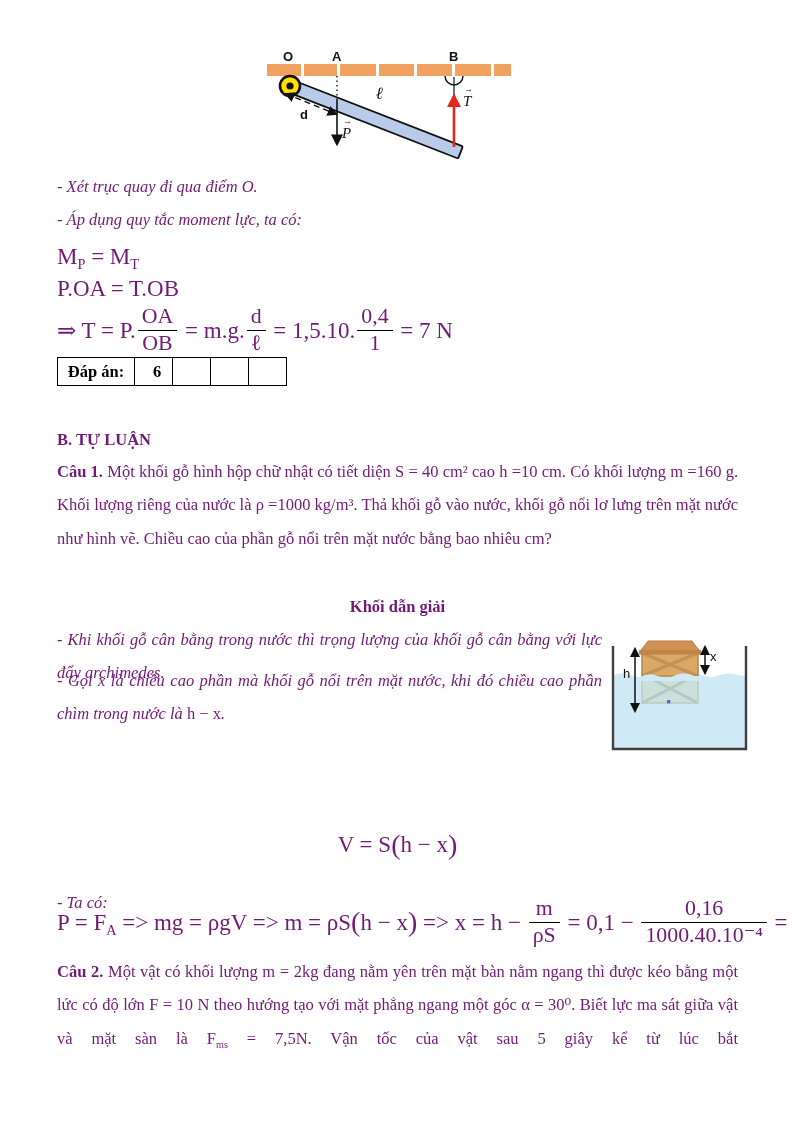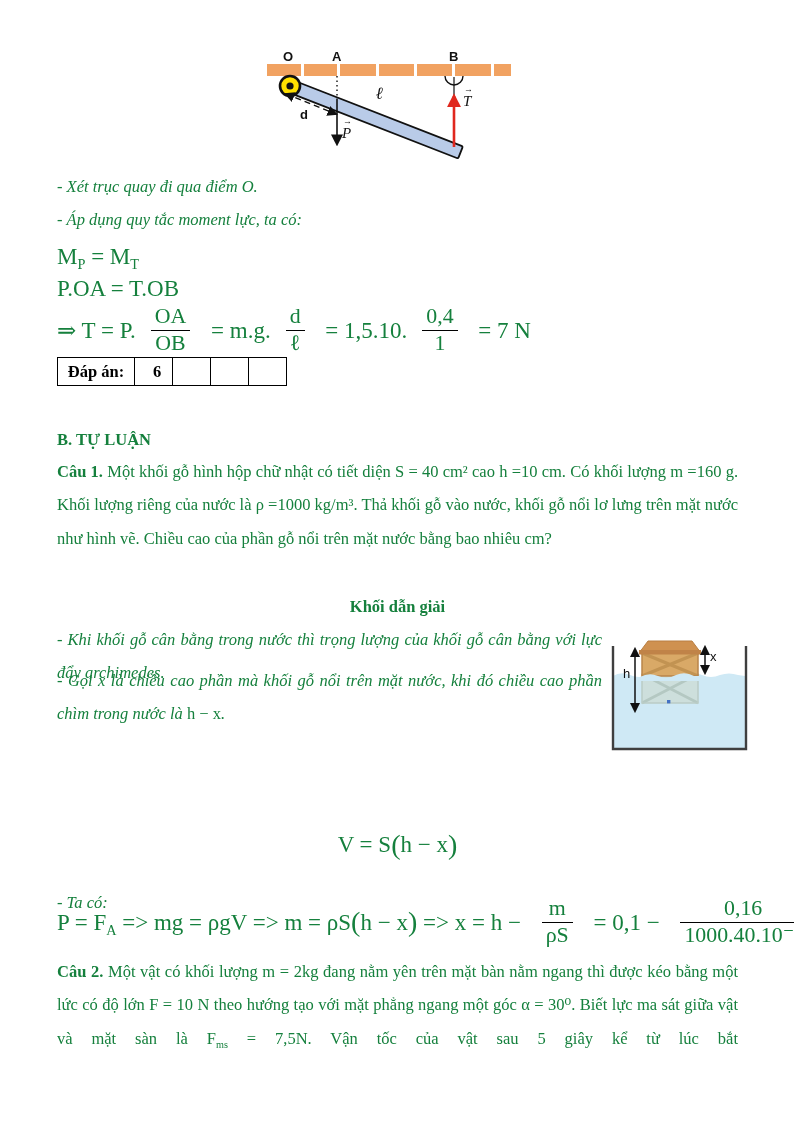--- a/index.html
+++ b/index.html
@@ -1,34 +1,34 @@
 <!DOCTYPE html>
 <html><head>
 <meta charset="utf-8">
 <style>
   html,body{margin:0;padding:0;background:#e8e8e8;}
   .page{position:relative;width:794px;height:1122px;background:#ffffff;margin:0 auto;overflow:hidden;
         font-family:"Liberation Serif","DejaVu Serif",serif;color:#000;}
   
   .t{position:absolute;left:57px;width:681px;margin:0;
-     font:16.5px/33.4px "Liberation Serif","DejaVu Serif",serif;color:#15803d;}
+     font:16.5px/33.4px "Liberation Serif","DejaVu Serif",serif;color:#701a75;}
   .i{font-style:italic}
   .bold{font-weight:bold}
   .just{text-align:justify}
   .justlast{text-align:justify;text-align-last:justify}
   .narrow{width:545px}
   .center{text-align:center}
   .math{font-size:23px;line-height:1.3;white-space:nowrap;width:auto;max-width:690px}
   
   .b{font-weight:bold}
   .rm{font-style:normal}
   .nw{white-space:nowrap}
   .sub{font-size:0.62em;vertical-align:-0.35em;letter-spacing:0}
   .bigp{font-size:1.22em;vertical-align:-0.06em}
-  .frac{display:inline-block;vertical-align:middle;text-align:center;margin:0 15px;transform:translateY(-2px)}
+  .frac{display:inline-block;vertical-align:middle;text-align:center;margin:0 2px;transform:translateY(-2px)}
   .fnum,.fden{display:block;padding:0 4px;line-height:1.18;font-size:0.95em}
   .fden{border-top:1.3px solid #000}
   
   .ans{position:absolute;left:57px;border-collapse:collapse;font-weight:bold;font-size:16.5px;
        font-family:"Liberation Serif","DejaVu Serif",serif;text-align:center;}
   .ans td{border:1.7px solid #000;height:27px;width:30px;padding:0 0 0 7px;vertical-align:middle}
   .ans td.lab{width:62px;padding:0 7px}
   
   .diag{position:absolute}
   .dlab{position:absolute;font-family:"Liberation Sans","DejaVu Sans",sans-serif;font-weight:bold;

